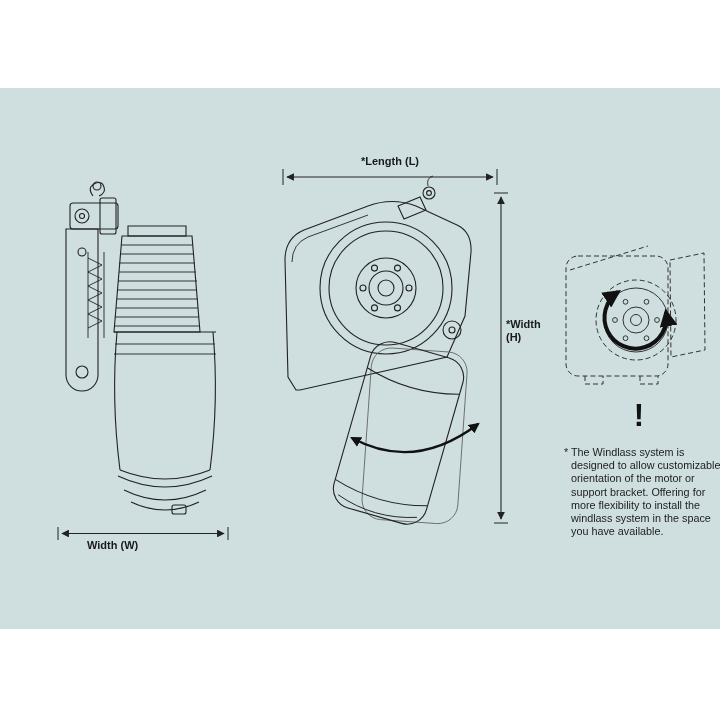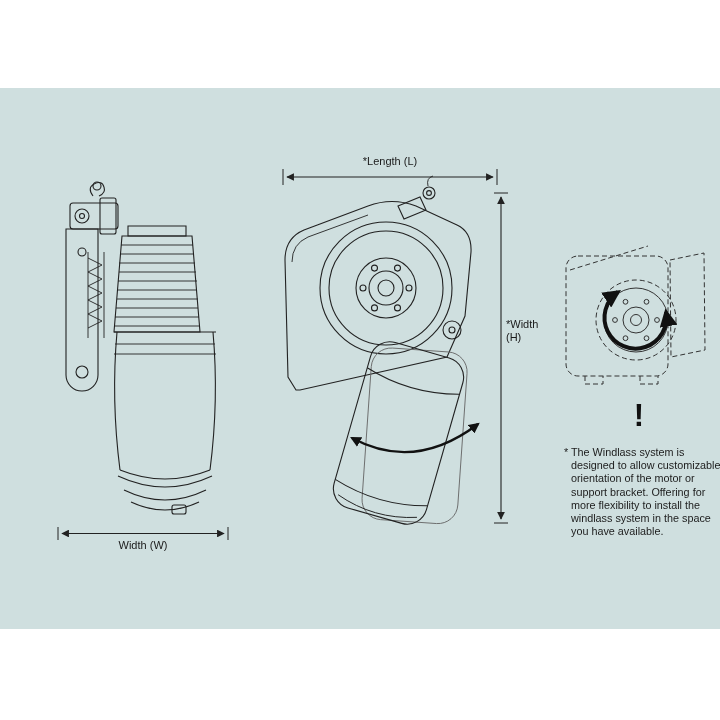--- a/index.html
+++ b/index.html
@@ -7,25 +7,25 @@
     width:720px;height:720px;position:relative;overflow:hidden;
     background:#ffffff;
     font-family:"Liberation Sans",sans-serif;
   }
   .panel{
     position:absolute;left:0;top:88px;width:720px;height:541px;
     background:#cfdfdf;
   }
   svg.art{position:absolute;left:0;top:0;}
   .label{
-    position:absolute;color:#1a1a1a;font-size:11px;
+    position:absolute;color:#1a1a1a;font-size:11px;font-weight:bold;
   }
   #length-label{left:320px;top:155px;width:140px;text-align:center;}
   #height-label{left:506px;top:318px;width:52px;line-height:13px;}
-  #width-label{left:73px;top:539px;width:140px;text-align:center;}
+  #width-label{left:87px;top:539px;width:140px;}
   #excl{
     position:absolute;left:628px;top:398px;width:22px;text-align:center;
     font-size:31px;font-weight:bold;color:#111;
   }
   .note{
     position:absolute;left:564px;top:446px;width:160px;
     font-size:10.8px;line-height:13.2px;color:#1c1c1c;
   }
   .note .nl{white-space:nowrap;}
   .note .nl.indent{padding-left:7px;}

